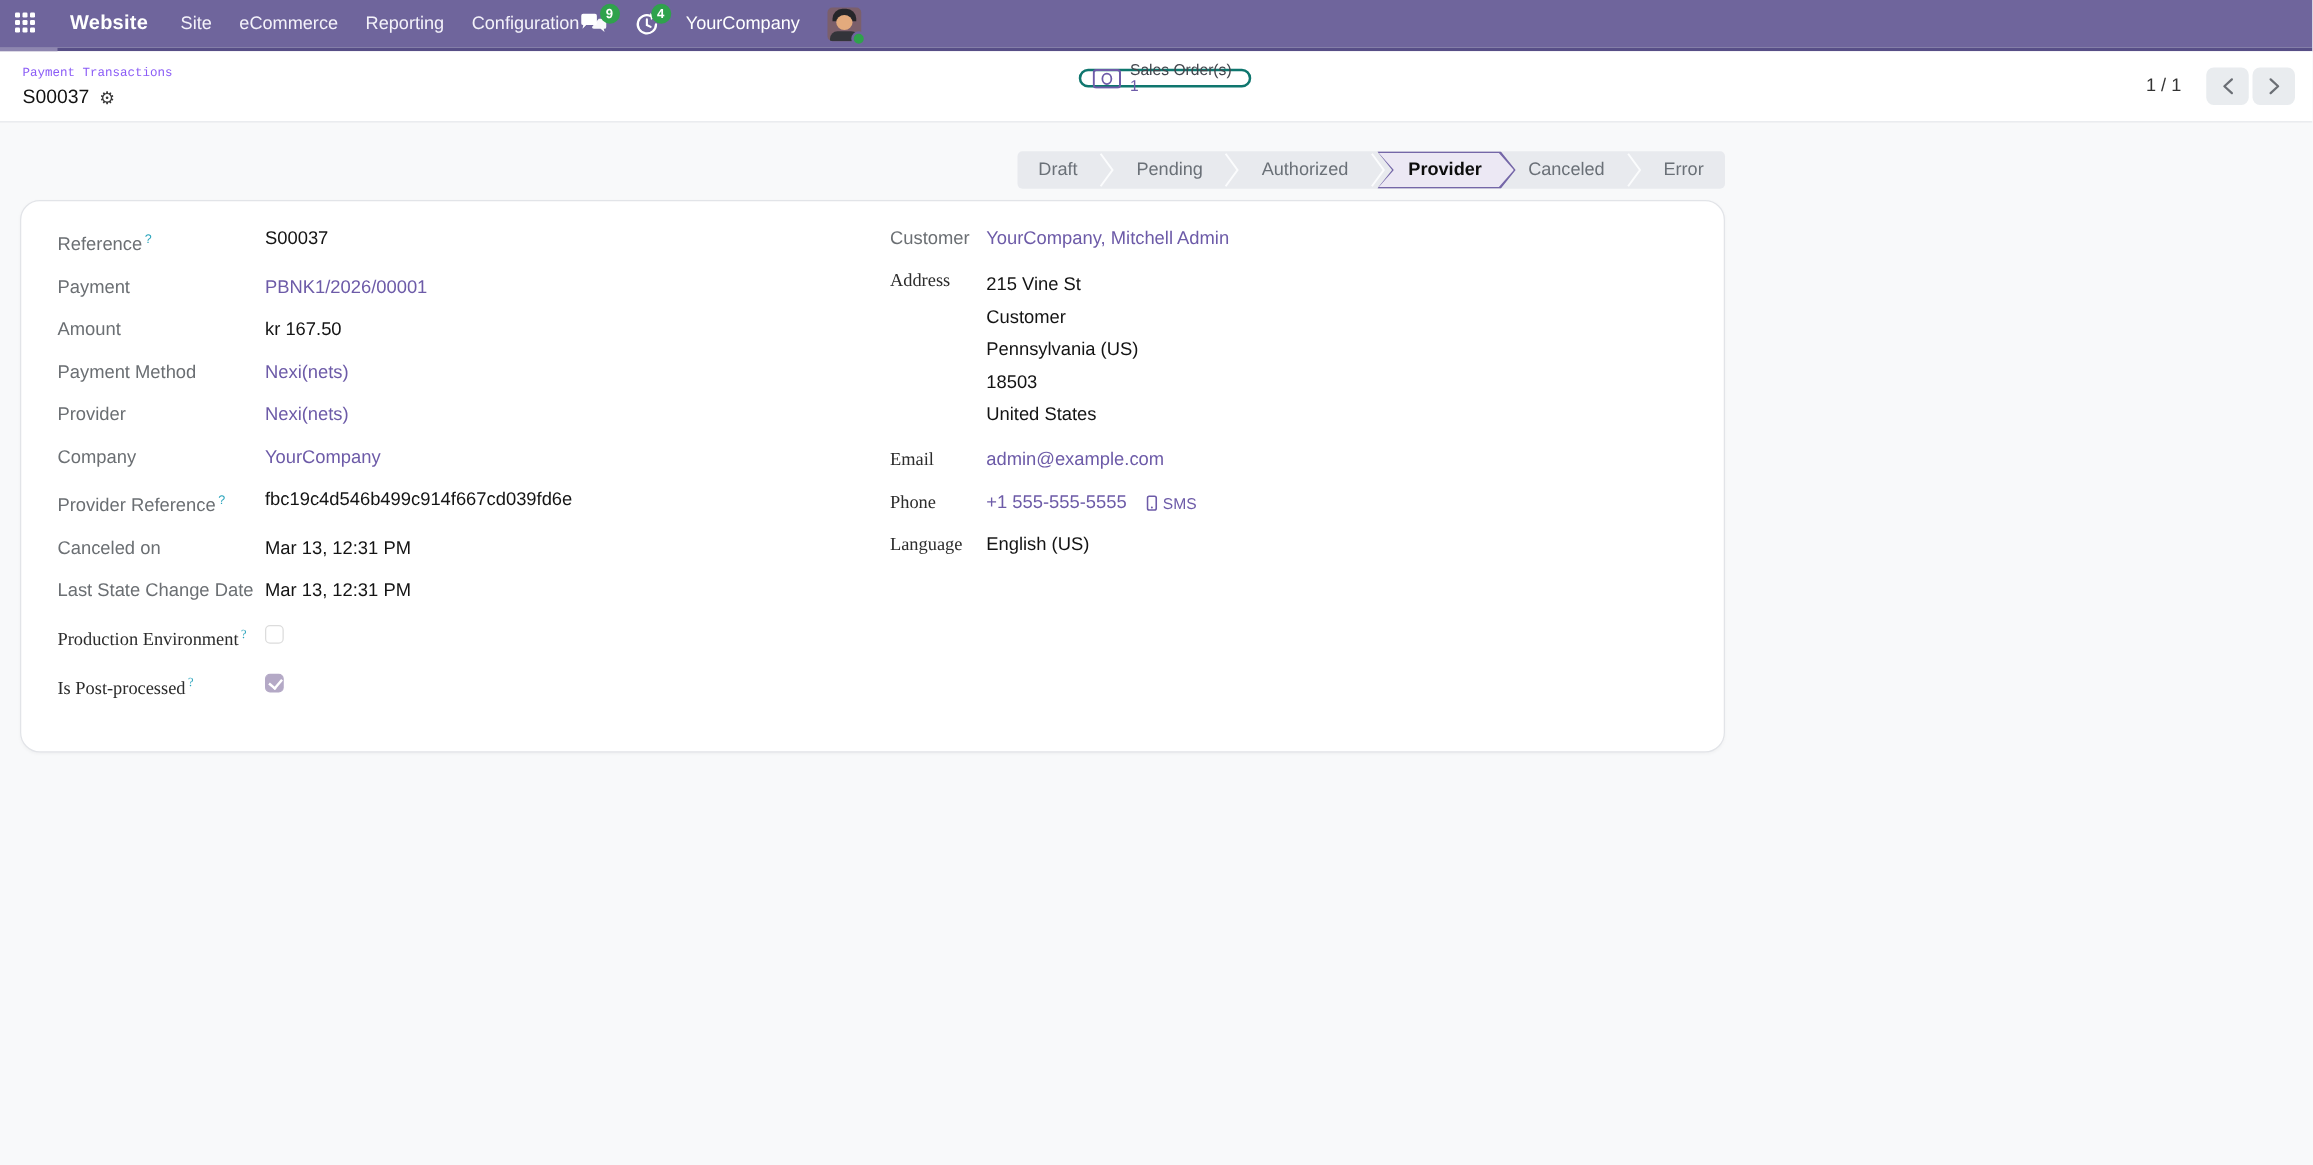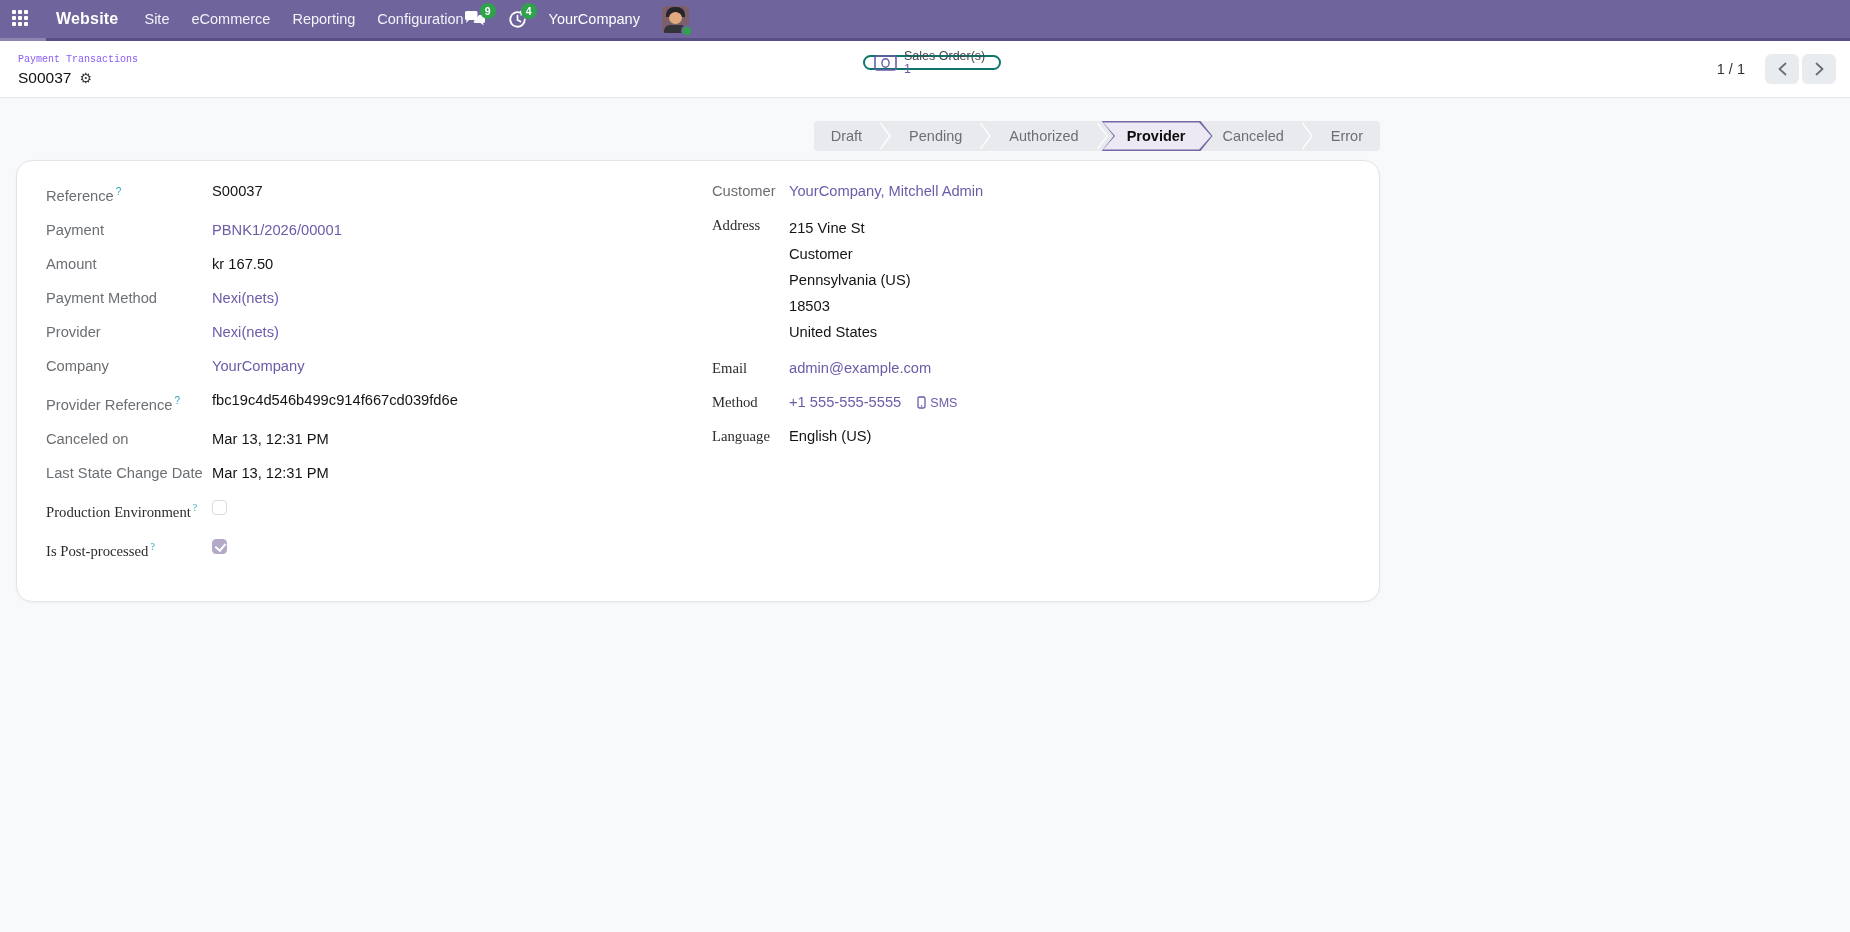--- a/index.html
+++ b/index.html
@@ -326,21 +326,21 @@
             <div>Pennsylvania (US)</div>
             <div>18503</div>
             <div>United States</div>
           </div>
         </div>
         <div class="field-row">
           <span class="field-label label-dark">Email</span>
           <a class="field-value field-link">admin@example.com</a>
         </div>
         <div class="field-row">
-          <span class="field-label label-dark">Method</span>
+          <span class="field-label label-dark">Phone</span>
           <div class="phone-wrap">
             <a class="field-value field-link">+1 555-555-5555</a>
             <span class="sms-btn">
               <svg width="9" height="13" viewBox="0 0 9 13">
                 <rect x="1" y="1" width="7" height="11" rx="1.4" fill="none" stroke="#6d5ba8" stroke-width="1.3"></rect>
                 <circle cx="4.5" cy="10" r="0.8" fill="#6d5ba8"></circle>
               </svg>
               <span>SMS</span>
             </span>
           </div>

